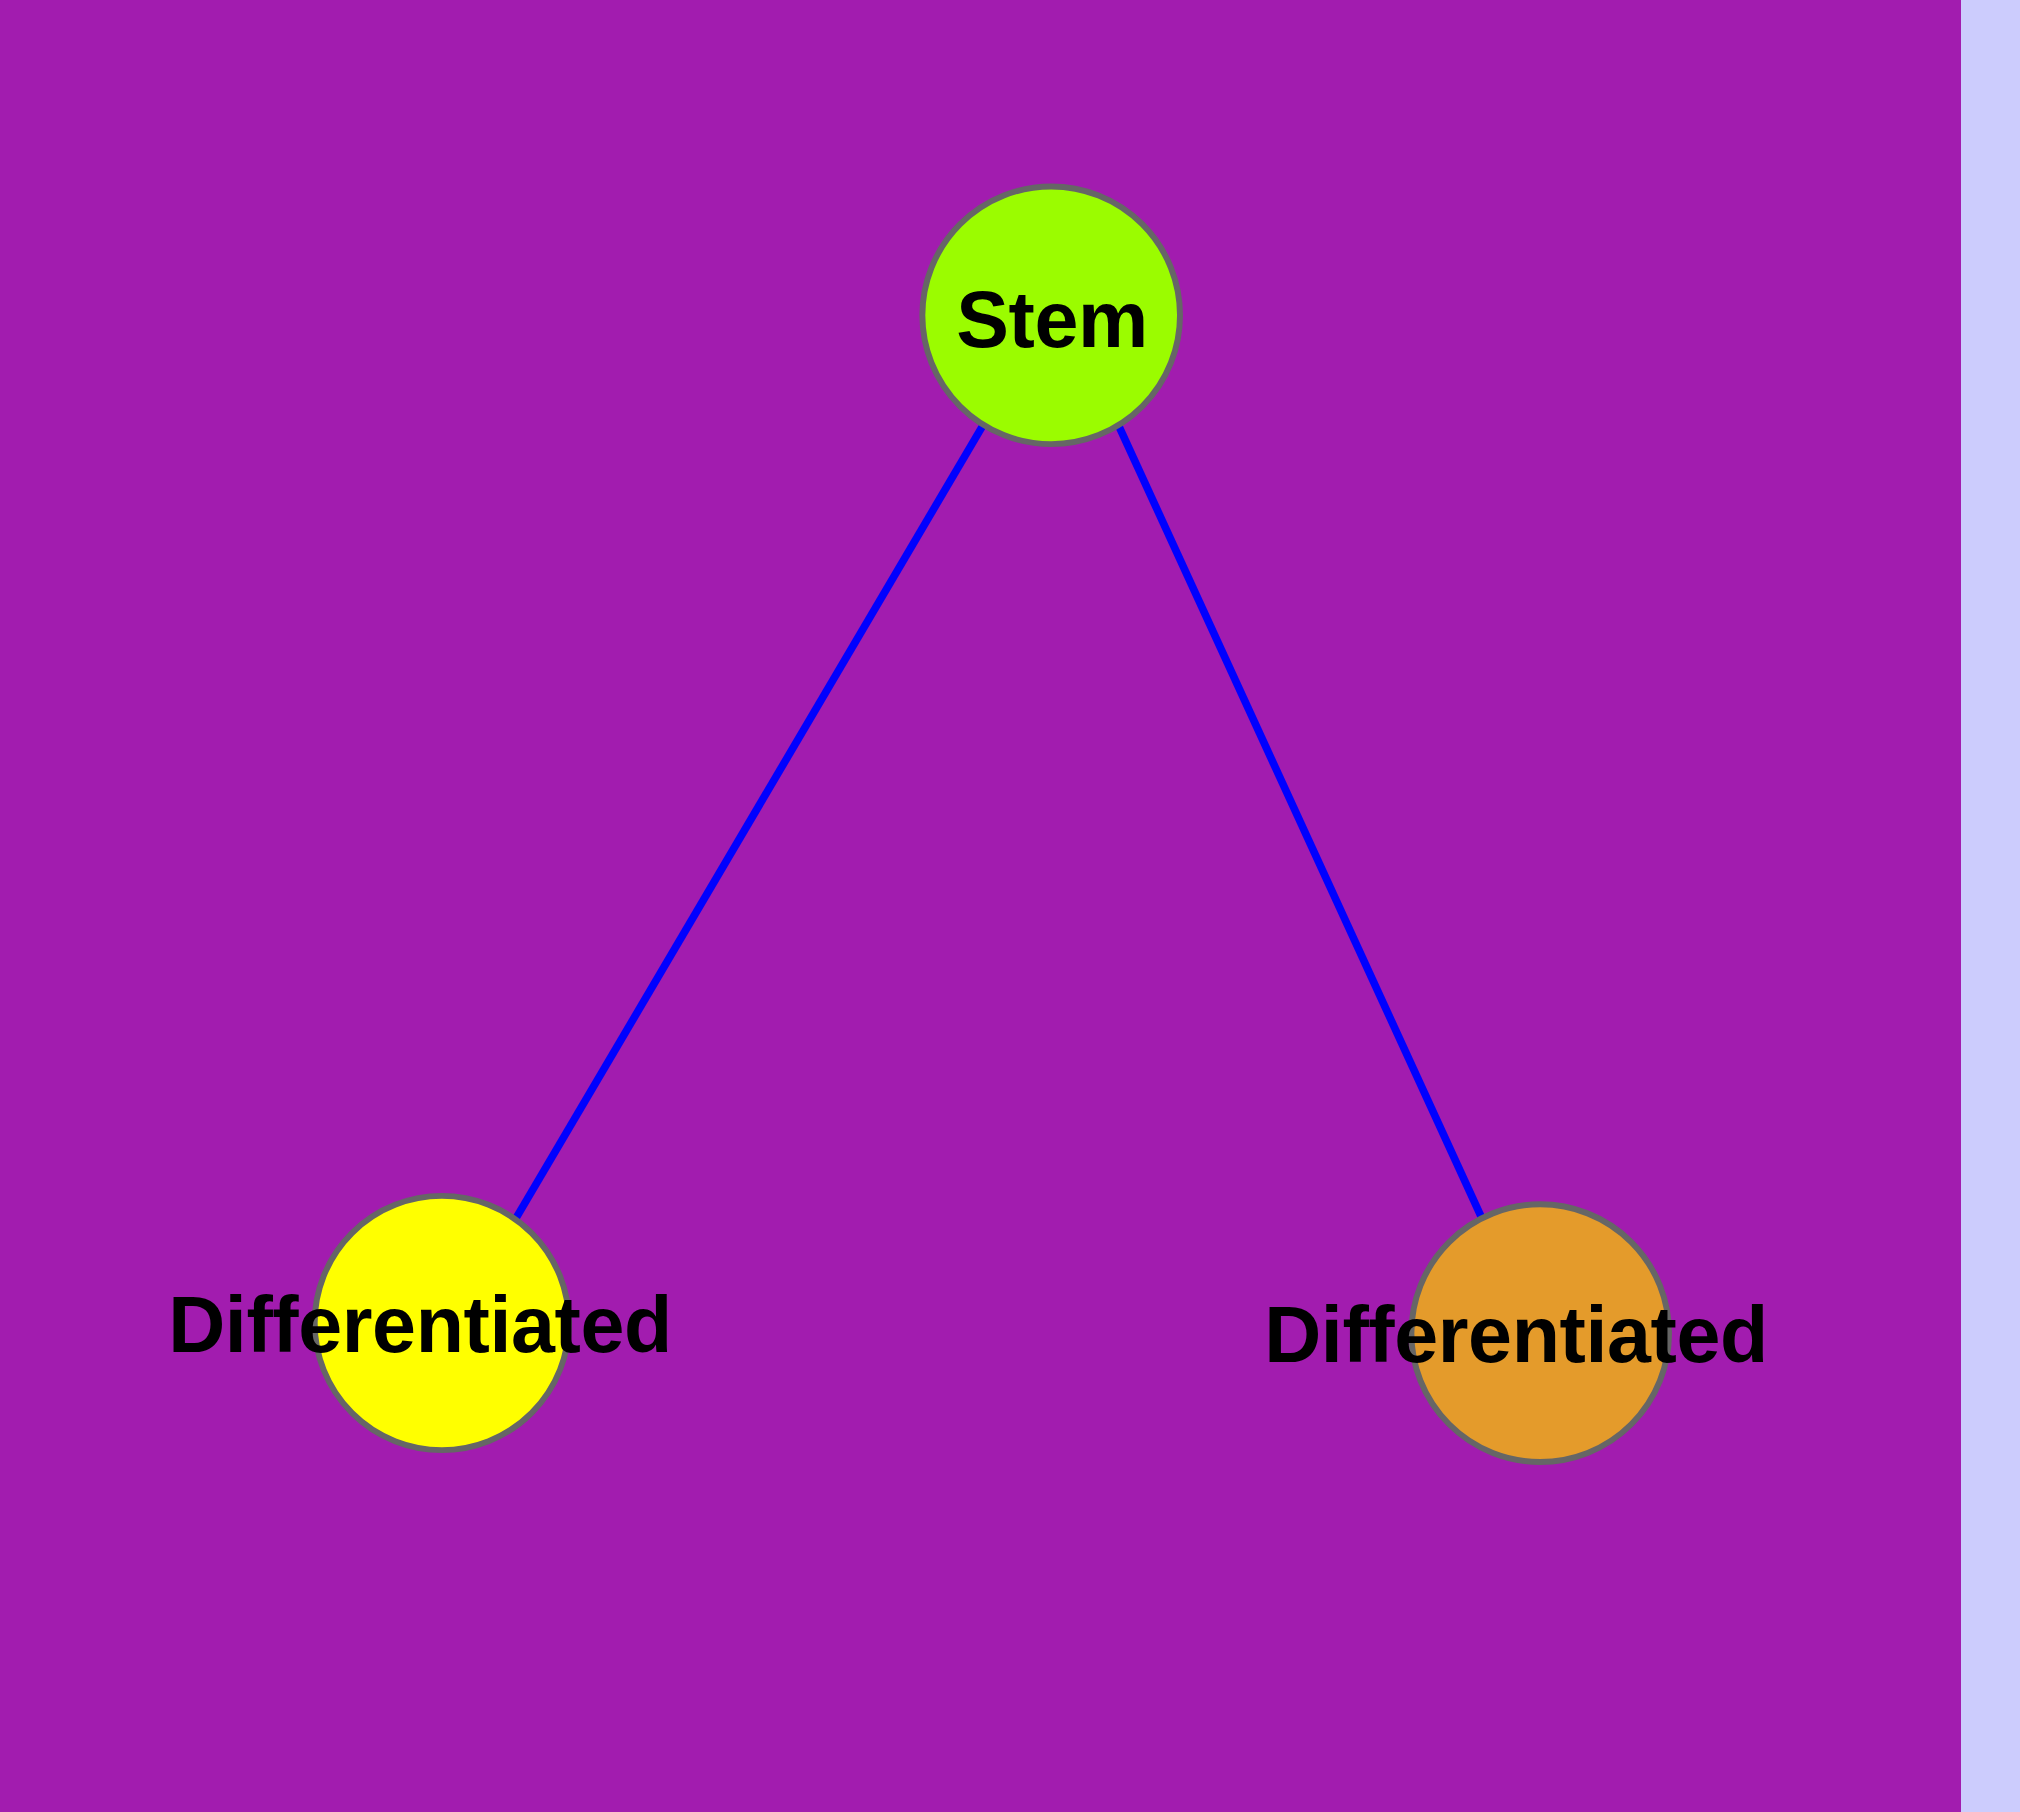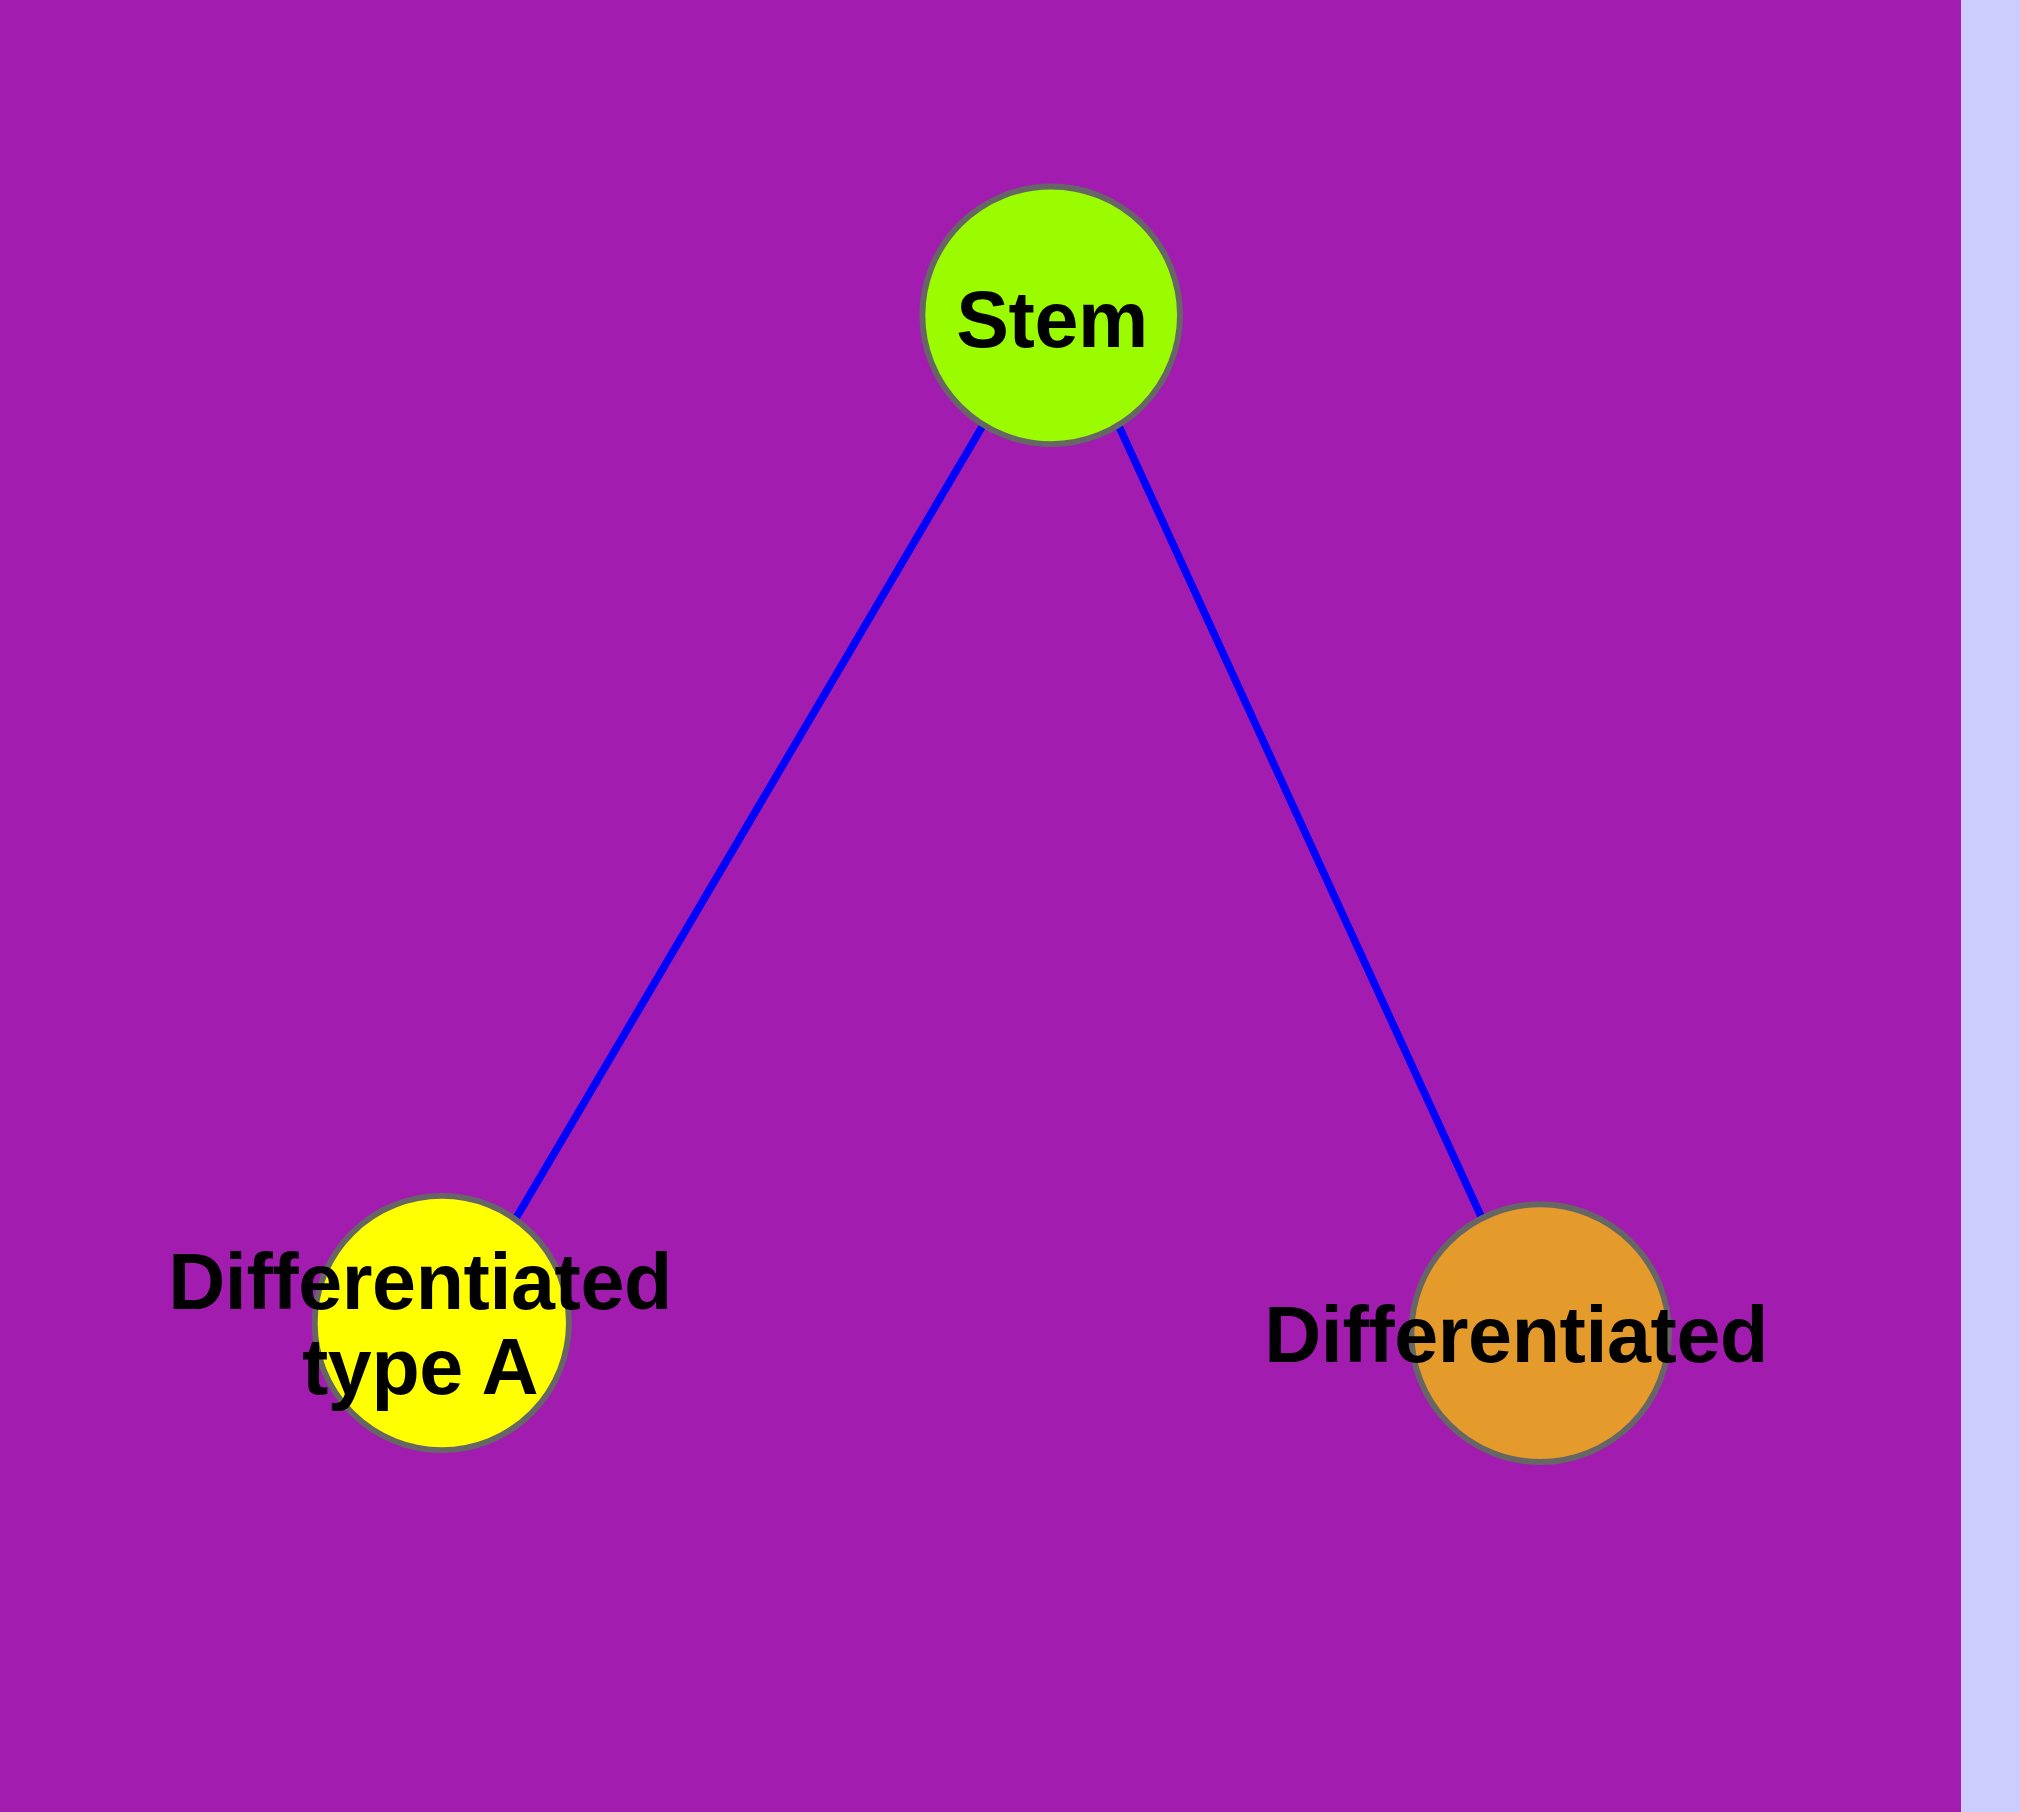--- a/index.html
+++ b/index.html
@@ -58,18 +58,18 @@
       </g>
     <g id="nodes-layer">
         <circle cx="1240" cy="372" r="152" class="node-circle" fill="#9bfc00" stroke="#666666" stroke-width="7"></circle>
         <circle cx="521" cy="1561" r="150" class="node-circle" fill="#ffff00" stroke="#666666" stroke-width="7"></circle>
         <circle cx="1817" cy="1573" r="152" class="node-circle" fill="#e49b2b" stroke="#666666" stroke-width="7"></circle>
       </g>
   </svg>
 
   <div id="labels-layer">
       <div class="node-label" style="left: 1052px; top: 319px; color: rgb(0, 0, 0); font-size: 79px;"><div>Stem</div></div>
-      <div class="node-label" style="left: 420px; top: 1324px; color: rgb(0, 0, 0); font-size: 79px;"><div>Differentiated</div><div>type A</div></div>
+      <div class="node-label" style="left: 420px; top: 1324px; color: rgb(0, 0, 0); font-size: 79px;"><div>Differentiated</div></div>
       <div class="node-label" style="left: 1516px; top: 1334px; color: rgb(0, 0, 0); font-size: 79px;"><div>Differentiated</div></div>
     </div>
 
 </div>
 
 
 </body></html>

